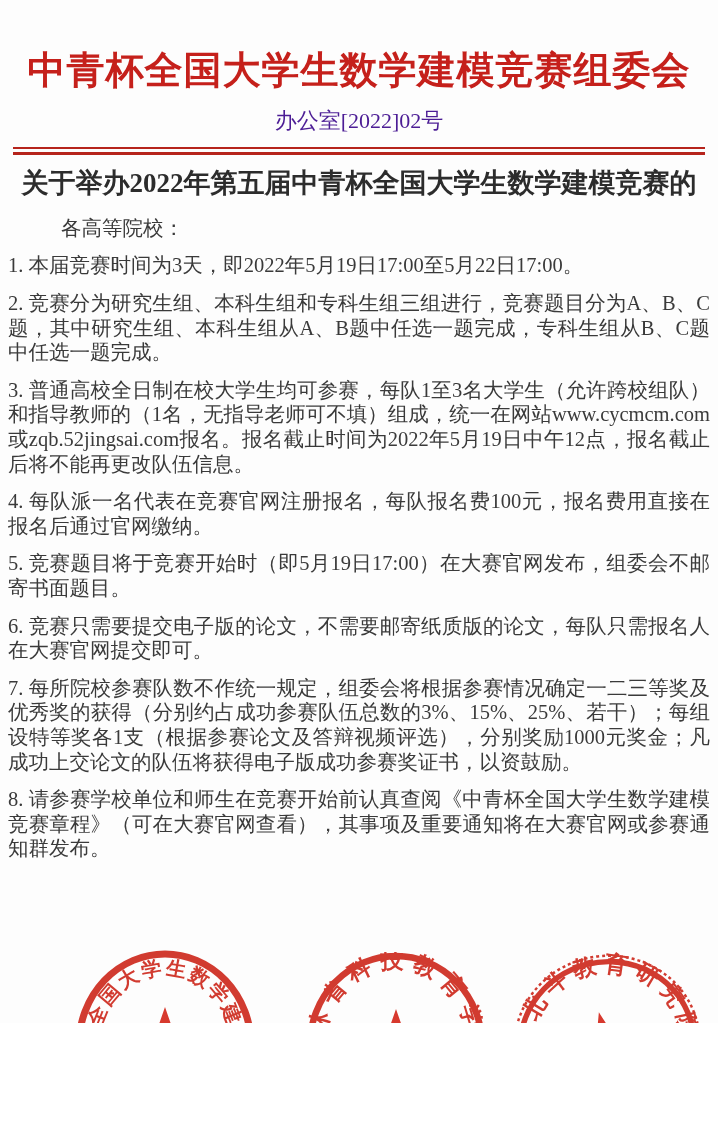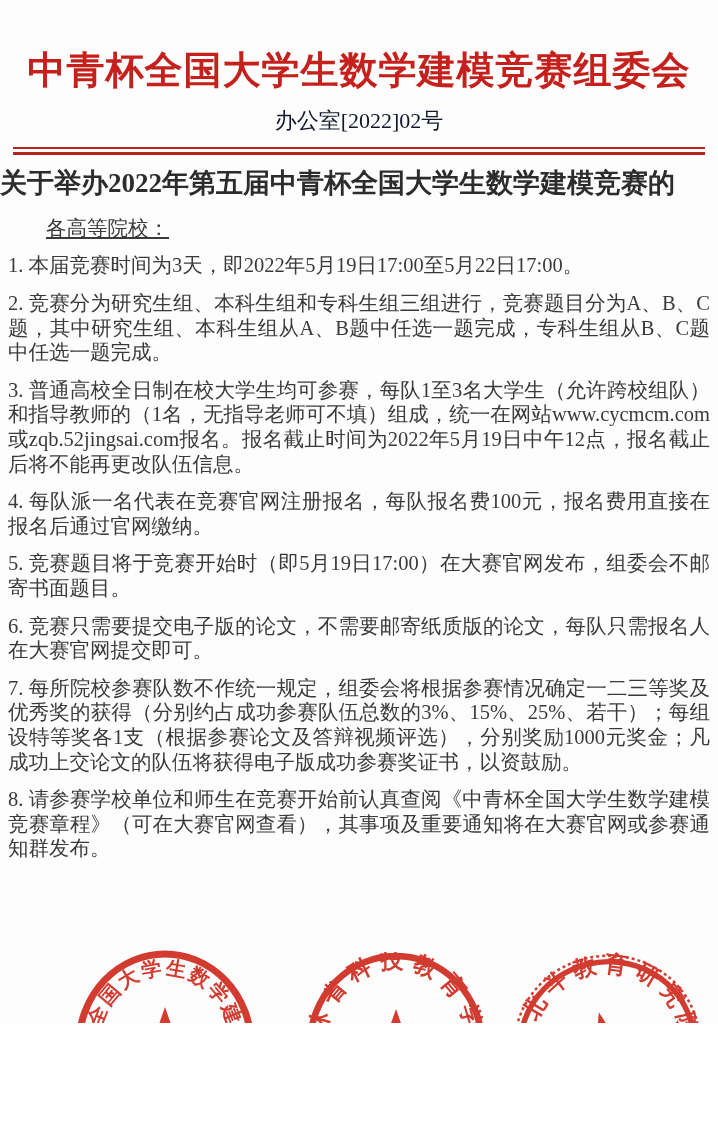--- a/index.html
+++ b/index.html
@@ -17,44 +17,45 @@
     color:#c5201b;
     font-size:38px;
     font-weight:bold;
     letter-spacing:1px;
     line-height:1.1;
   }
   .doc-number {
     text-align:center;
     font-size:22px;
     margin-top:14px;
-    color:#0f172a;
+    color:#4c1d95;
   }
   .divider {
     margin:11px 13px 0 13px;
     height:3px;
     border-top:2px solid #b6241c;
     border-bottom:3px solid #b6241c;
   }
   .notice-title {
+    text-align:center;
     font-weight:bold;
     color:#2c2c2c;
     font-size:27px;
     margin-top:13px;
     line-height:1.15;
   }
   .notice-subtitle {
     text-align:center;
     font-weight:bold;
     color:#2c2c2c;
     font-size:27px;
     margin-top:22px;
   }
   .body-text { font-size:20.5px; line-height:1.2; text-align:justify; color:#3a3a3a; }
-  .salutation { margin:17px 10px 0 46px;text-decoration:underline; }
+  .salutation { margin:17px 10px 0 61px; }
   .intro { margin:9px 15px 0 38px; text-indent:1.75em; }
   .item { margin:13px 8px 0 8px; }
   .footer-signature {
     position:absolute;
     top:1028px; left:34px;
     font-size:18.5px;
     color:#3a3a3a;
     white-space:nowrap;
     z-index:1;
   }

